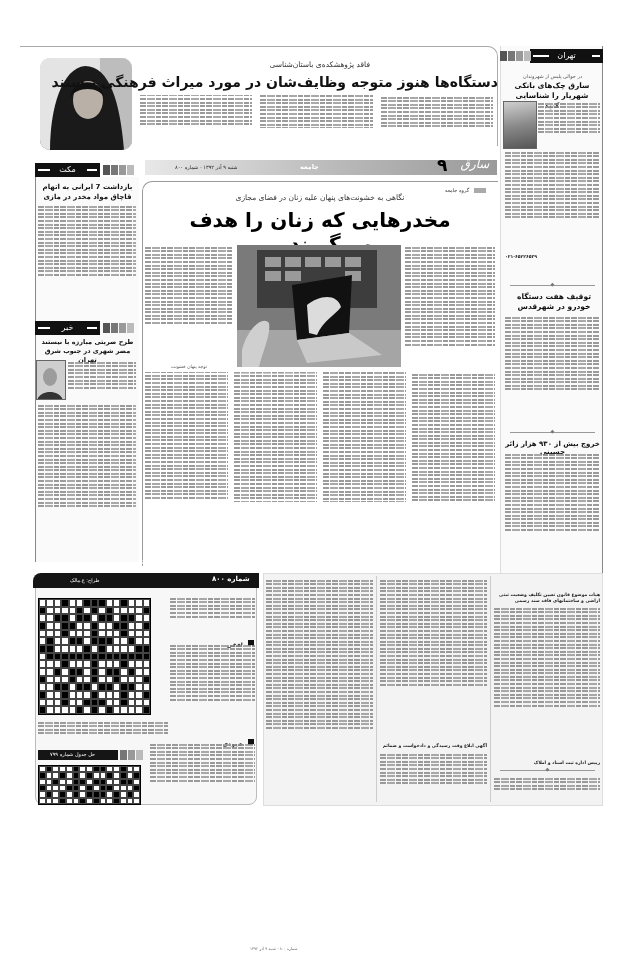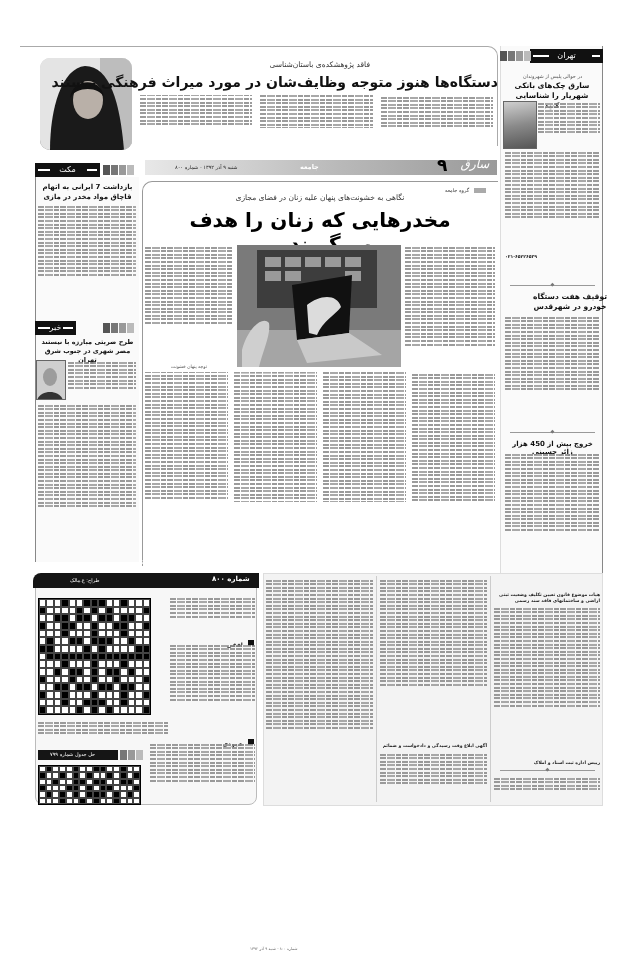--- a/index.html
+++ b/index.html
@@ -121,21 +121,21 @@
     <span class="ln"></span>
     <span class="ln"></span>
     <span class="ln"></span>
     <span class="ln"></span>
     <span class="ln"></span>
     <span class="ln"></span>
 </div>
 <div class="abs" style="left:505px;top:254px;font-size:4.5px;font-weight:bold;color:#111;direction:ltr;">۰۲۱-۶۵۲۲۶۵۳۹</div>
 <div class="sep" style="left:510px;top:285px;width:85px;"></div>
 
-<div class="abs title-bold" style="left:515px;top:292px;width:78px;text-align:center;font-size:7.5px;line-height:10px;margin-left:16px;">توقیف هفت دستگاه خودرو در شهرقدس</div>
+<div class="abs title-bold" style="left:515px;top:292px;width:78px;text-align:center;font-size:7.5px;line-height:10px;">توقیف هفت دستگاه خودرو در شهرقدس</div>
 <div class="abs filler" style="left:505px;top:315px;width:95px;height:110px;">
   <span class="ln"></span>
     <span class="ln"></span>
     <span class="ln"></span>
     <span class="ln"></span>
     <span class="ln"></span>
     <span class="ln"></span>
     <span class="ln"></span>
     <span class="ln"></span>
     <span class="ln"></span>
@@ -147,21 +147,21 @@
     <span class="ln"></span>
     <span class="ln"></span>
     <span class="ln"></span>
     <span class="ln"></span>
     <span class="ln"></span>
     <span class="ln"></span>
     <span class="ln"></span>
 </div>
 <div class="sep" style="left:510px;top:432px;width:85px;"></div>
 
-<div class="abs title-bold" style="left:505px;top:440px;width:95px;text-align:center;font-size:7px;">خروج بیش از 450 هزار زائر حسینی</div>
+<div class="abs title-bold" style="left:505px;top:440px;width:95px;text-align:center;font-size:7px;">خروج بیش از ۹۳۰ هزار زائر حسینی</div>
 <div class="abs filler" style="left:505px;top:452px;width:95px;height:118px;">
   <span class="ln"></span>
     <span class="ln"></span>
     <span class="ln"></span>
     <span class="ln"></span>
     <span class="ln"></span>
     <span class="ln"></span>
     <span class="ln"></span>
     <span class="ln"></span>
     <span class="ln"></span>
@@ -210,21 +210,21 @@
     <span class="ln"></span>
     <span class="ln"></span>
     <span class="ln"></span>
     <span class="ln"></span>
     <span class="ln"></span>
     <span class="ln"></span>
     <span class="ln"></span>
     <span class="ln"></span>
 </div>
 
-<div class="hdrbar" style="left:35px;top:321px;width:41px;">
+<div class="hdrbar" style="left:35px;top:321px;width:65px;">
   <span class="bar-line" style="right:3px;width:10px;"></span>
   <span>خبر</span>
   <span class="bar-line" style="left:3px;width:12px;"></span>
 </div>
 <div class="squares" style="left:103px;top:323px;">
     <i></i>
     <i></i>
     <i></i>
     <i></i>
   </div>

